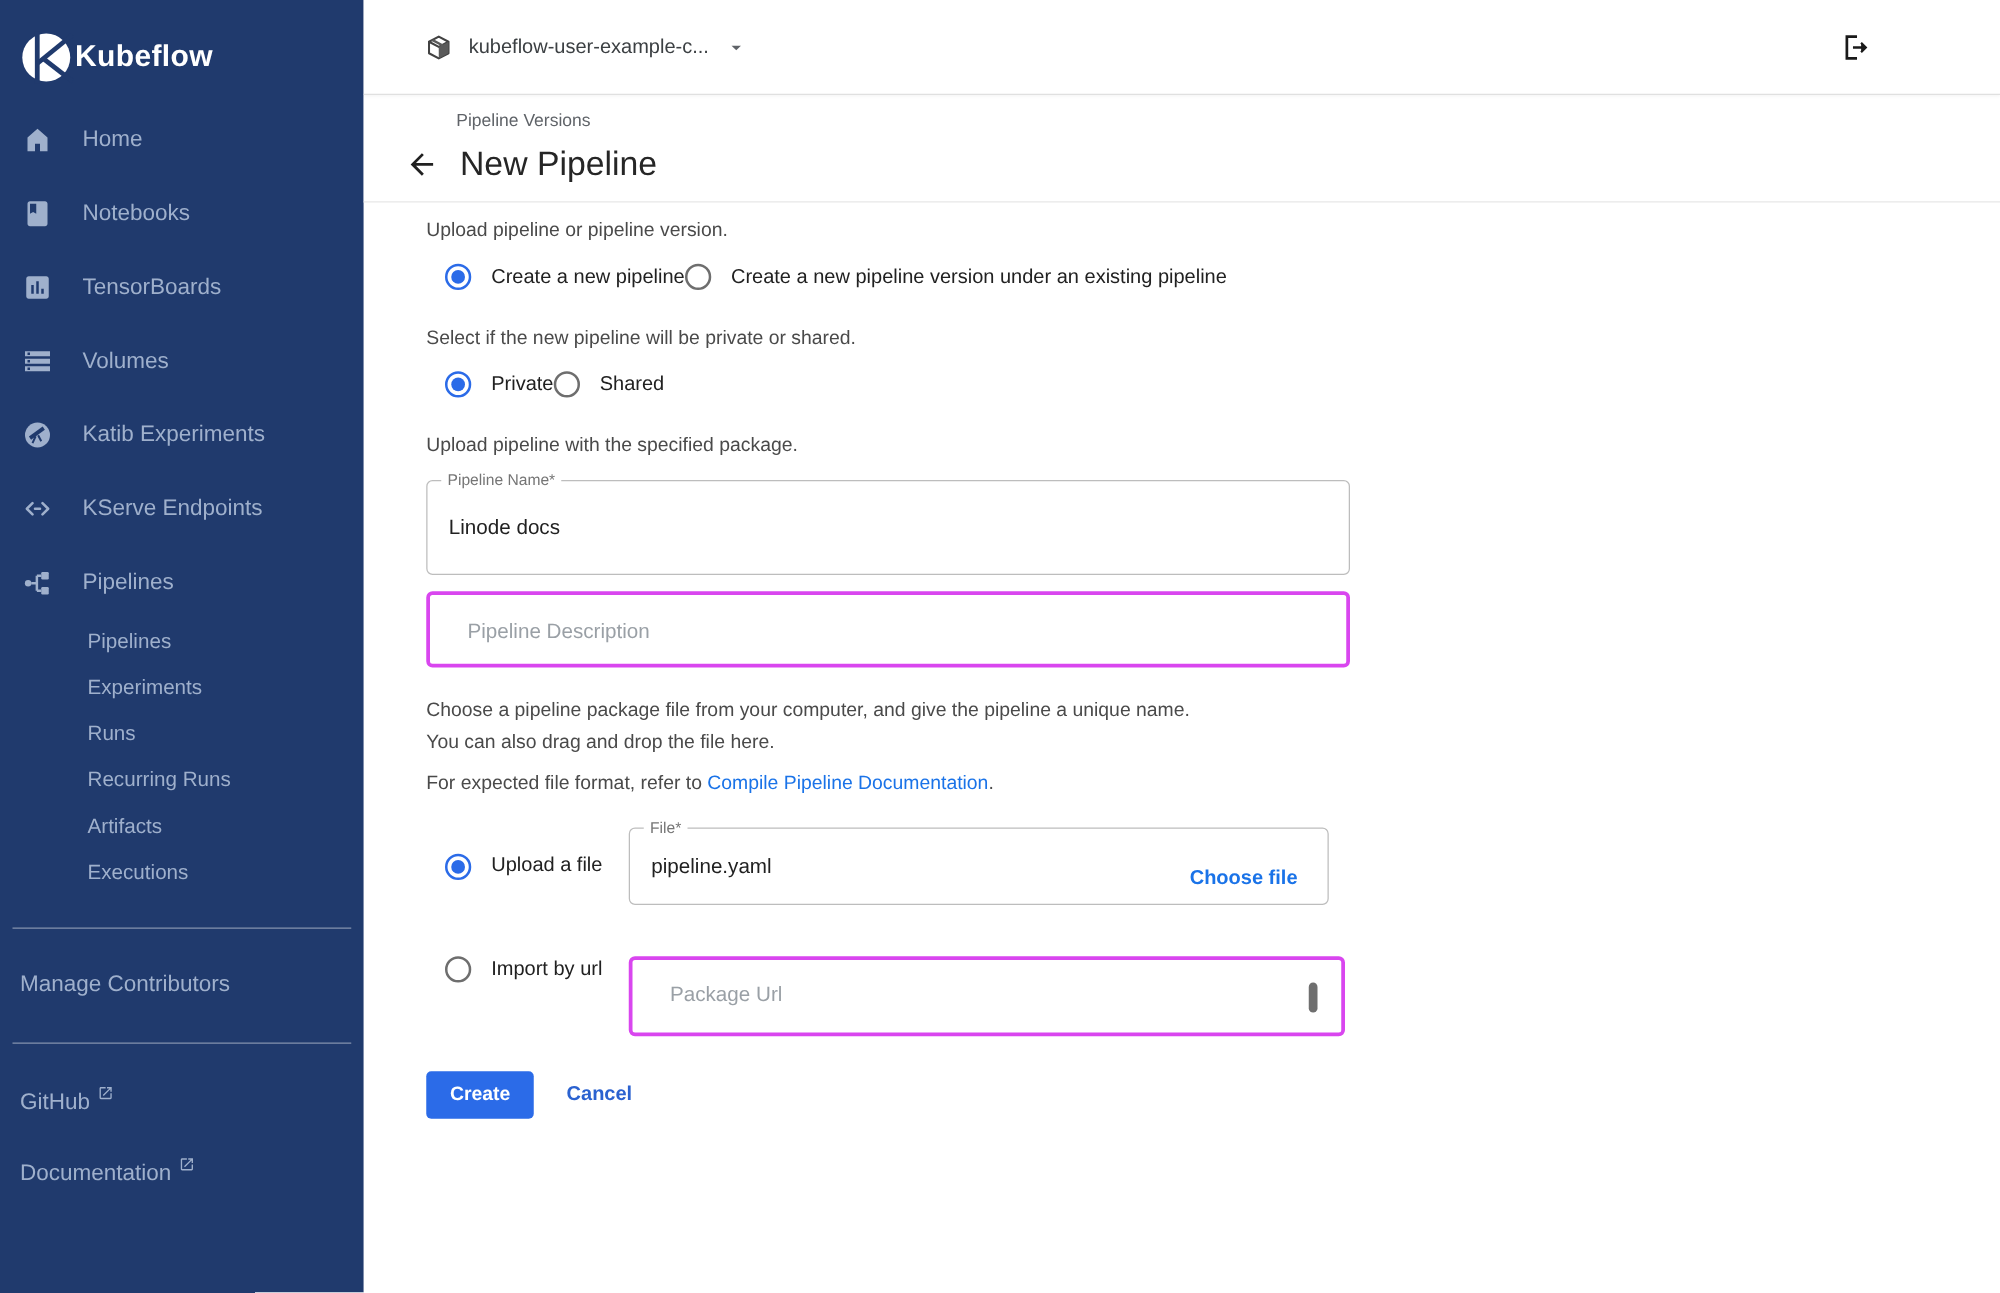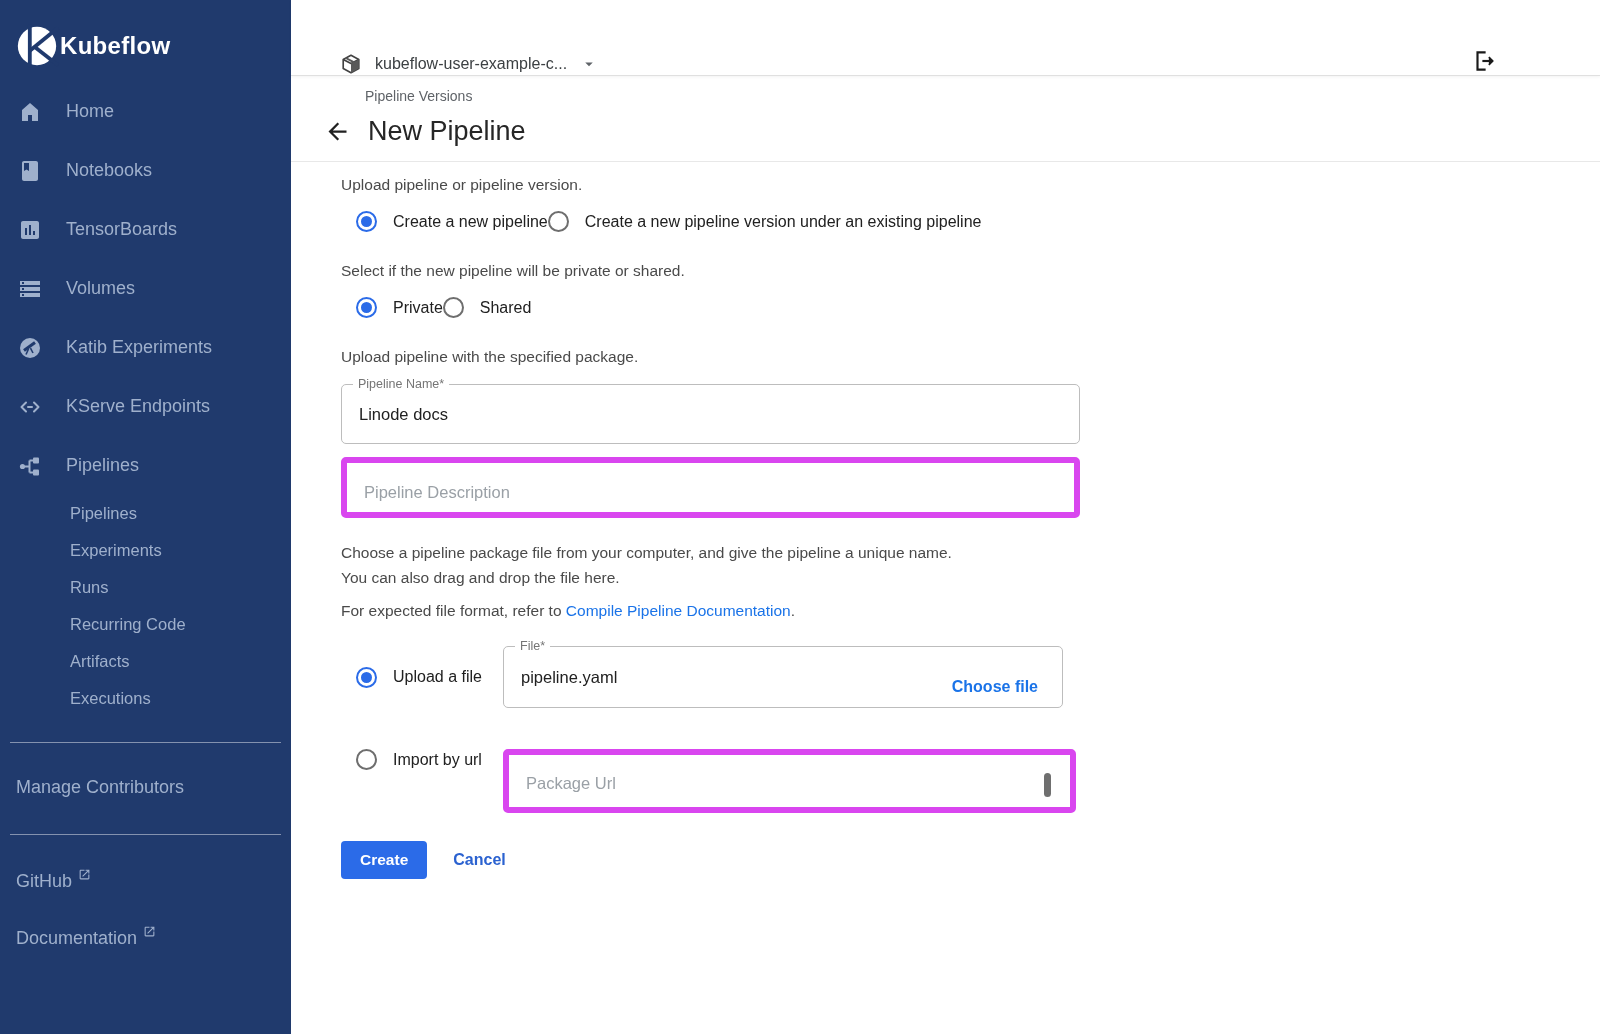--- a/index.html
+++ b/index.html
@@ -16,21 +16,21 @@
   .nav-item .nicon { width:24px; height:24px; flex:none; }
   .sub-list { }
   .sub-item { padding-left:70px; height:37px; display:flex; align-items:center; font-size:16.5px; cursor:pointer; }
   .side-divider { border:none; border-top:1px solid rgba(255,255,255,0.45); margin:25px 10px 0 10px; }
   .manage-item { margin-top:22px; padding-left:16px; height:44px; display:flex; align-items:center; font-size:18px; cursor:pointer; }
   .ext-item { display:flex; align-items:flex-start; gap:6px; padding-left:16px; margin-top:36px; font-size:18px; cursor:pointer; }
   .ext-item .launch { width:13px; height:13px; margin-top:-3px; }
 
   
   .main { flex:1; display:flex; flex-direction:column; background:#fff; }
-  .toolbar { height:76px; min-height:76px; display:flex; align-items:flex-end; justify-content:space-between;
+  .toolbar { height:76px; min-height:76px; display:flex; align-items:center; justify-content:space-between;
              border-bottom:1px solid #e0e0e0; box-shadow:0 1px 3px rgba(0,0,0,0.05); background:#fff; position:relative; z-index:2; }
   .ns-selector { display:flex; align-items:center; gap:13px; margin-left:49px; cursor:pointer; }
   .ns-text { font-size:16px; color:#3c4043; }
   .logout-btn { margin-right:102px; width:28px; height:28px; cursor:pointer; display:flex; align-items:center; justify-content:center; }
 
   .page-header { border-bottom:1px solid #e8e8e8; background:#fff; }
   .breadcrumb { padding:12px 0 0 74px; font-size:14px; color:#5f6368; }
   .title-row { display:flex; align-items:center; gap:17px; padding:12px 0 14px 33px; }
   .back-arrow { width:27px; height:27px; cursor:pointer; display:flex; align-items:center; }
   .page-title { font-size:27px; color:#262626; }
@@ -40,22 +40,22 @@
   .radio-row { display:flex; align-items:center; margin-top:17px; padding-left:15px; }
   .radio-option { display:flex; align-items:center; gap:16px; cursor:pointer; }
   .radio { width:21px; height:21px; border:2px solid #6e6e6e; border-radius:50%; position:relative; flex:none; background:#fff; }
   .radio.checked { border-color:#2b6be8; }
   .radio.checked::after { content:""; position:absolute; inset:3px; background:#2b6be8; border-radius:50%; }
   .radio-label { font-size:16px; color:#212121; }
 
   .outlined-field { position:relative; border:1px solid #bdbdbd; border-radius:5px; background:#fff; }
   .field-label { position:absolute; top:-8px; left:11px; background:#fff; padding:0 5px; font-size:12.5px; color:#757575; }
   .field-value { font-size:16.5px; color:#212121; }
-  .name-field { width:739px; height:60px; margin-top:18px; display:flex; align-items:center; padding-left:17px; }
-  .plain-area { border:6px solid #d946ef; border-radius:5px; width:739px; position:relative; }
+  .name-field { width:739px; height:76px; margin-top:18px; display:flex; align-items:center; padding-left:17px; }
+  .plain-area { border:3px solid #d946ef; border-radius:5px; width:739px; position:relative;padding-left:13px; }
   textarea.ta { width:100%; height:100%; border:none; outline:none; resize:none; overflow:hidden; background:transparent;
                 font-family:"Liberation Sans", sans-serif; font-size:16.5px; color:#212121; padding:19px 30px 0 17px; }
   textarea.ta::placeholder { color:#9aa0a6; opacity:1; }
   .desc-field { height:61px; margin-top:13px; }
   .help { font-size:15.5px; color:#4a4a4a; line-height:25px; }
   .format-line { margin-top:12px; font-size:15.5px; color:#4a4a4a; }
   .doc-link { color:#1a73e8; text-decoration:none; cursor:pointer; }
 
   .upload-row { display:flex; align-items:center; margin-top:26px; }
   .upload-label-col { width:162px; display:flex; align-items:center; gap:16px; padding-left:15px; flex:none; }
@@ -153,21 +153,21 @@
         <div class="sub-item">
             <span>Pipelines</span>
           </div>
         <div class="sub-item">
             <span>Experiments</span>
           </div>
         <div class="sub-item">
             <span>Runs</span>
           </div>
         <div class="sub-item">
-            <span>Recurring Code</span>
+            <span>Recurring Runs</span>
           </div>
         <div class="sub-item">
             <span>Artifacts</span>
           </div>
         <div class="sub-item">
             <span>Executions</span>
           </div>
       </div>
     </div>
 

